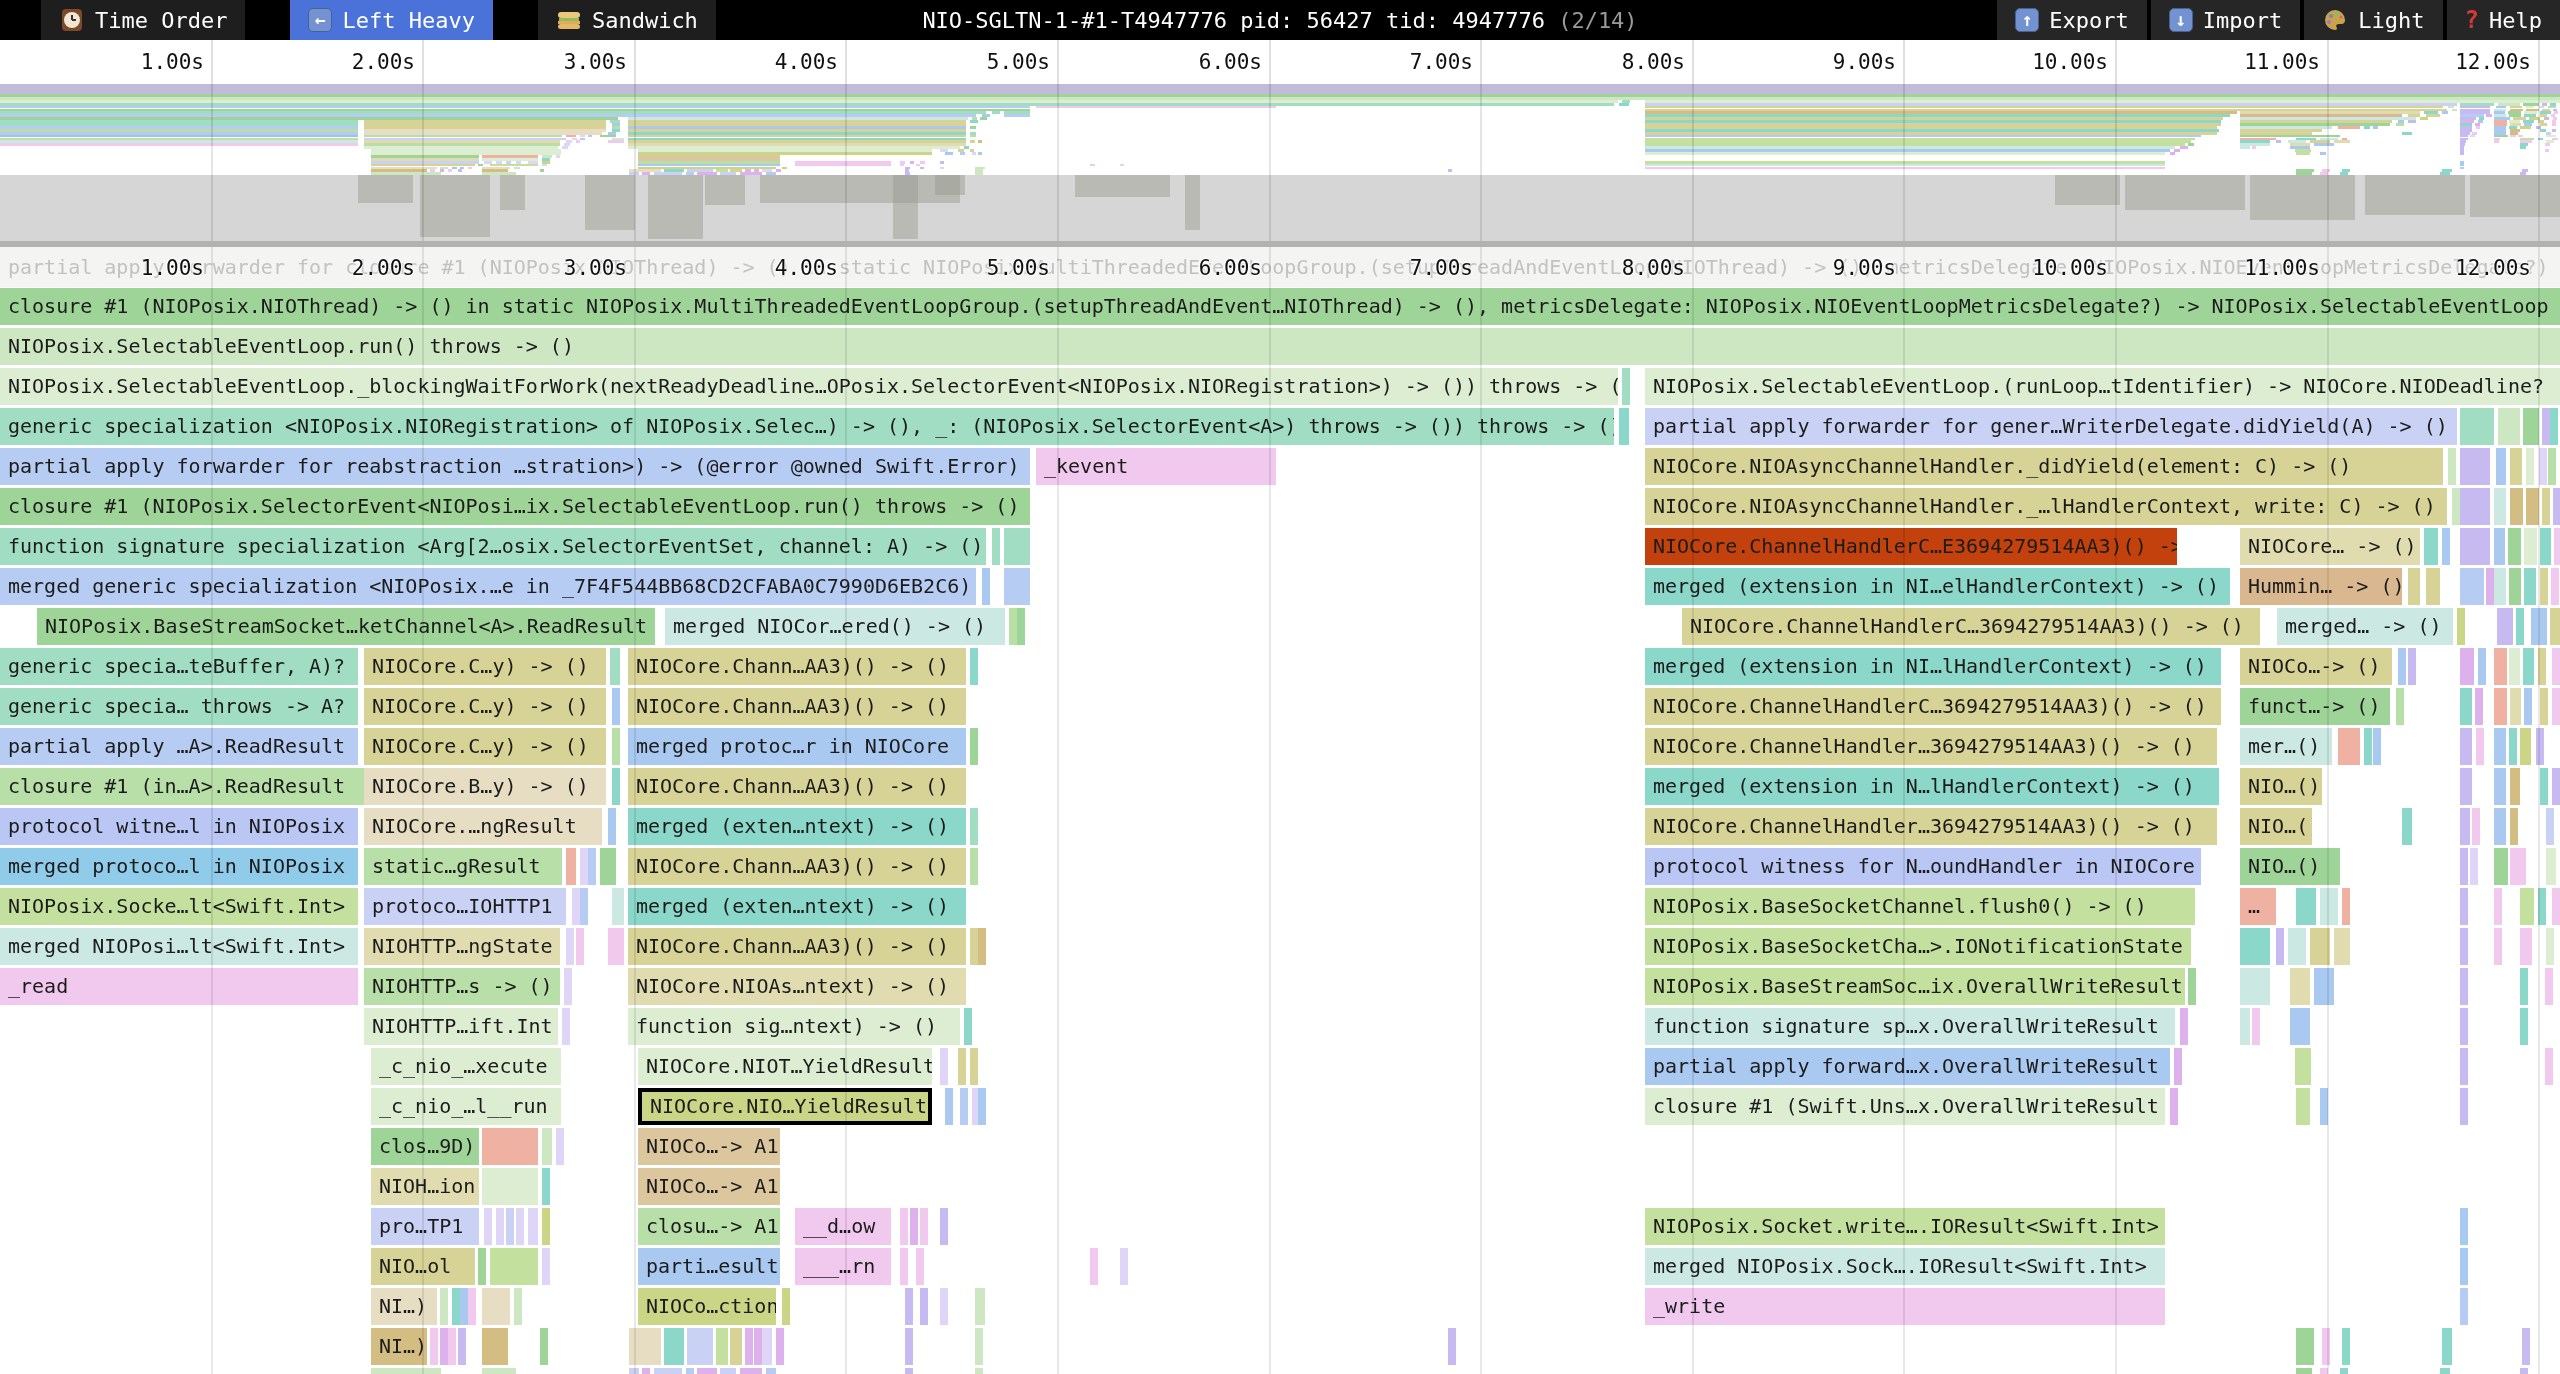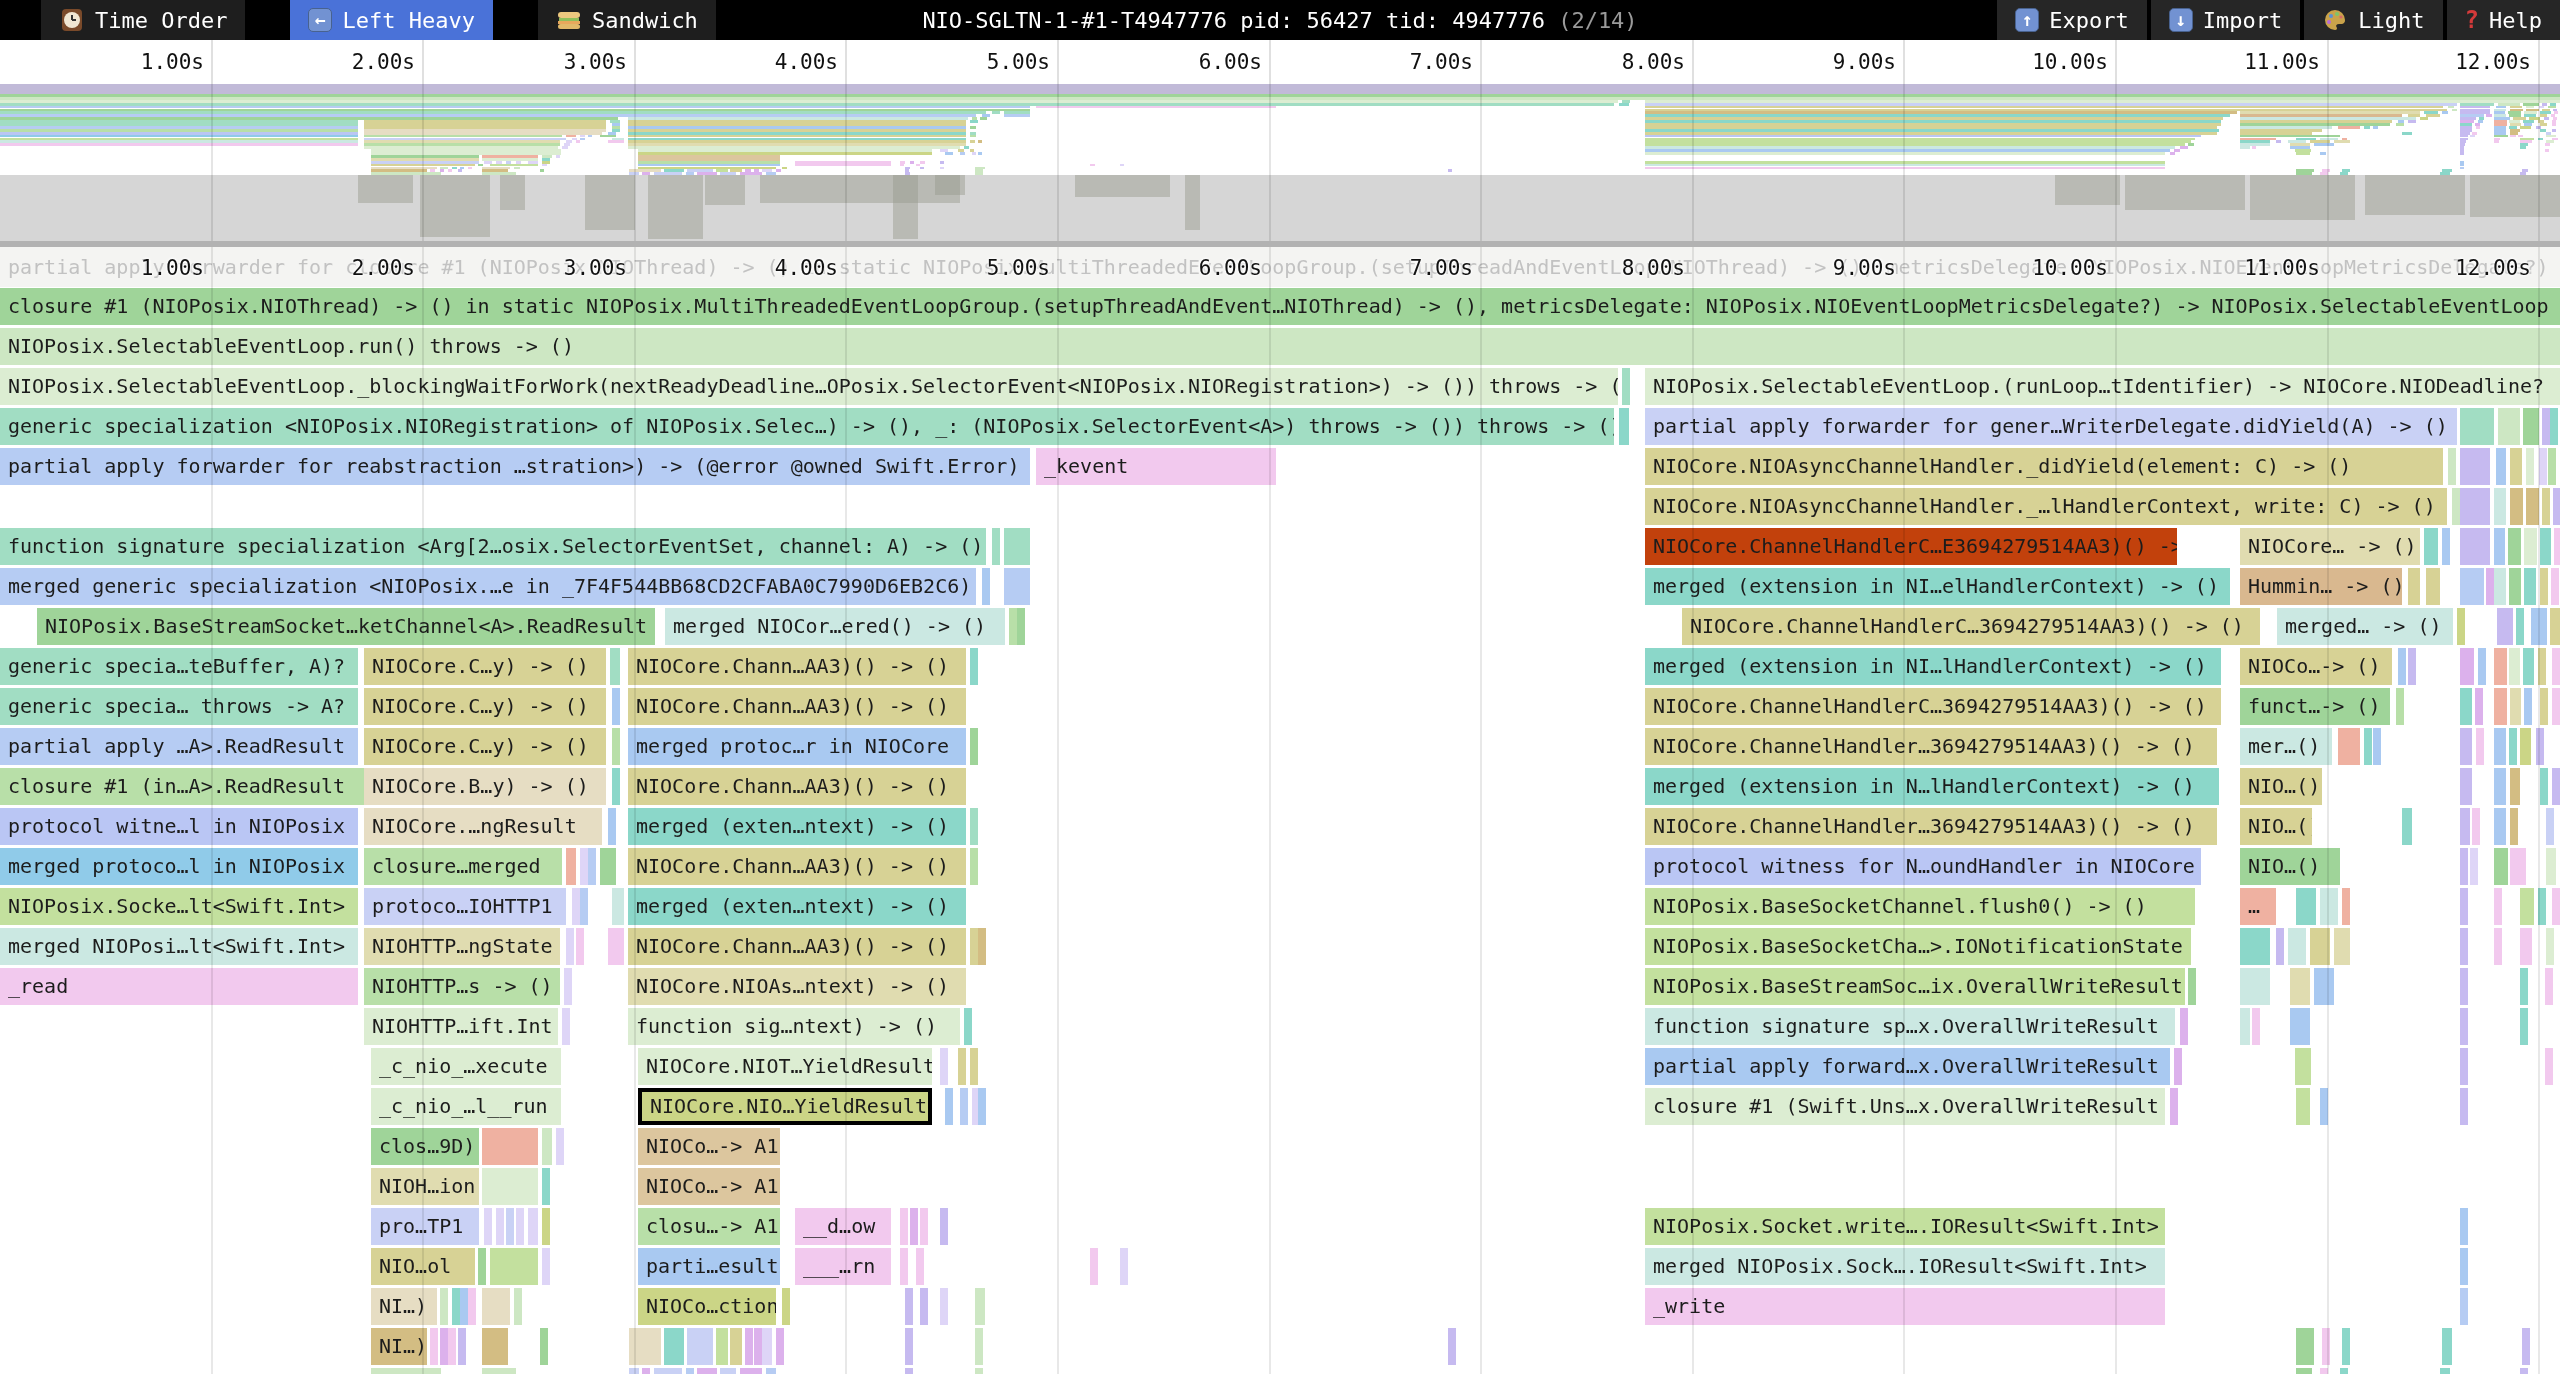--- a/index.html
+++ b/index.html
@@ -534,20 +534,21 @@
         <div class="seg" style="left: 1645px; width: 798px; background: rgb(215, 210, 149);">NIOCore.NIOAsyncChannelHandler._didYield(element: C) -&gt; ()</div>
         <div class="seg" style="left: 2448px; width: 6px; background: rgb(205, 231, 195);"></div>
         <div class="seg" style="left: 2460px; width: 30px; background: rgb(198, 186, 240);"></div>
         <div class="seg" style="left: 2496px; width: 10px; background: rgb(169, 201, 241);"></div>
         <div class="seg" style="left: 2510px; width: 12px; background: rgb(215, 210, 149);"></div>
         <div class="seg" style="left: 2526px; width: 8px; background: rgb(220, 237, 210);"></div>
         <div class="seg" style="left: 2539px; width: 5px; background: rgb(222, 213, 247);"></div>
         <div class="seg" style="left: 2548px; width: 8px; background: rgb(184, 223, 168);"></div>
       </div>
       <div class="frow" style="top: 241px;">
+        <div class="seg" style="left: 0px; width: 1030px; background: rgb(159, 212, 153);">closure #1 (NIOPosix.SelectorEvent&lt;NIOPosi…ix.SelectableEventLoop.run() throws -&gt; ()</div>
         <div class="seg" style="left: 1645px; width: 802px; background: rgb(215, 210, 149);">NIOCore.NIOAsyncChannelHandler._…lHandlerContext, write: C) -&gt; ()</div>
         <div class="seg" style="left: 2452px; width: 5px; background: rgb(205, 231, 195);"></div>
         <div class="seg" style="left: 2460px; width: 30px; background: rgb(198, 186, 240);"></div>
         <div class="seg" style="left: 2494px; width: 12px; background: rgb(203, 232, 226);"></div>
         <div class="seg" style="left: 2510px; width: 13px; background: rgb(211, 189, 131);"></div>
         <div class="seg" style="left: 2526px; width: 13px; background: rgb(211, 189, 131);"></div>
         <div class="seg" style="left: 2542px; width: 8px; background: rgb(215, 210, 149);"></div>
         <div class="seg" style="left: 2553px; width: 4px; background: rgb(198, 186, 240);"></div>
       </div>
       <div class="frow" style="top: 281px;">
@@ -672,21 +673,21 @@
         <div class="seg" style="left: 2240px; width: 72px; background: rgb(215, 210, 149);">NIO…()</div>
         <div class="seg" style="left: 2402px; width: 10px; background: rgb(139, 215, 201);"></div>
         <div class="seg" style="left: 2460px; width: 10px; background: rgb(198, 186, 240);"></div>
         <div class="seg" style="left: 2472px; width: 5px; background: rgb(242, 201, 238);"></div>
         <div class="seg" style="left: 2494px; width: 12px; background: rgb(169, 201, 241);"></div>
         <div class="seg" style="left: 2510px; width: 8px; background: rgb(211, 189, 131);"></div>
         <div class="seg" style="left: 2546px; width: 5px; background: rgb(201, 209, 245);"></div>
       </div>
       <div class="frow" style="top: 601px;">
         <div class="seg" style="left: 0px; width: 358px; background: rgb(144, 203, 233);">merged protoco…l in NIOPosix</div>
-        <div class="seg" style="left: 364px; width: 198px; background: rgb(184, 223, 168);">closure…merged</div>
+        <div class="seg" style="left: 364px; width: 198px; background: rgb(184, 223, 168);">static…gResult</div>
         <div class="seg" style="left: 566px; width: 10px; background: rgb(239, 177, 161);"></div>
         <div class="seg" style="left: 580px; width: 5px; background: rgb(222, 213, 247);"></div>
         <div class="seg" style="left: 588px; width: 4px; background: rgb(182, 204, 243);"></div>
         <div class="seg" style="left: 600px; width: 16px; background: rgb(159, 212, 153);"></div>
         <div class="seg" style="left: 628px; width: 338px; background: rgb(215, 210, 149);">NIOCore.Chann…AA3)() -&gt; ()</div>
         <div class="seg" style="left: 970px; width: 6px; background: rgb(184, 223, 168);"></div>
         <div class="seg" style="left: 1645px; width: 556px; background: rgb(186, 198, 244);">protocol witness for N…oundHandler in NIOCore</div>
         <div class="seg" style="left: 2240px; width: 100px; background: rgb(159, 212, 153);">NIO…()</div>
         <div class="seg" style="left: 2460px; width: 8px; background: rgb(198, 186, 240);"></div>
         <div class="seg" style="left: 2470px; width: 5px; background: rgb(222, 213, 247);"></div>

